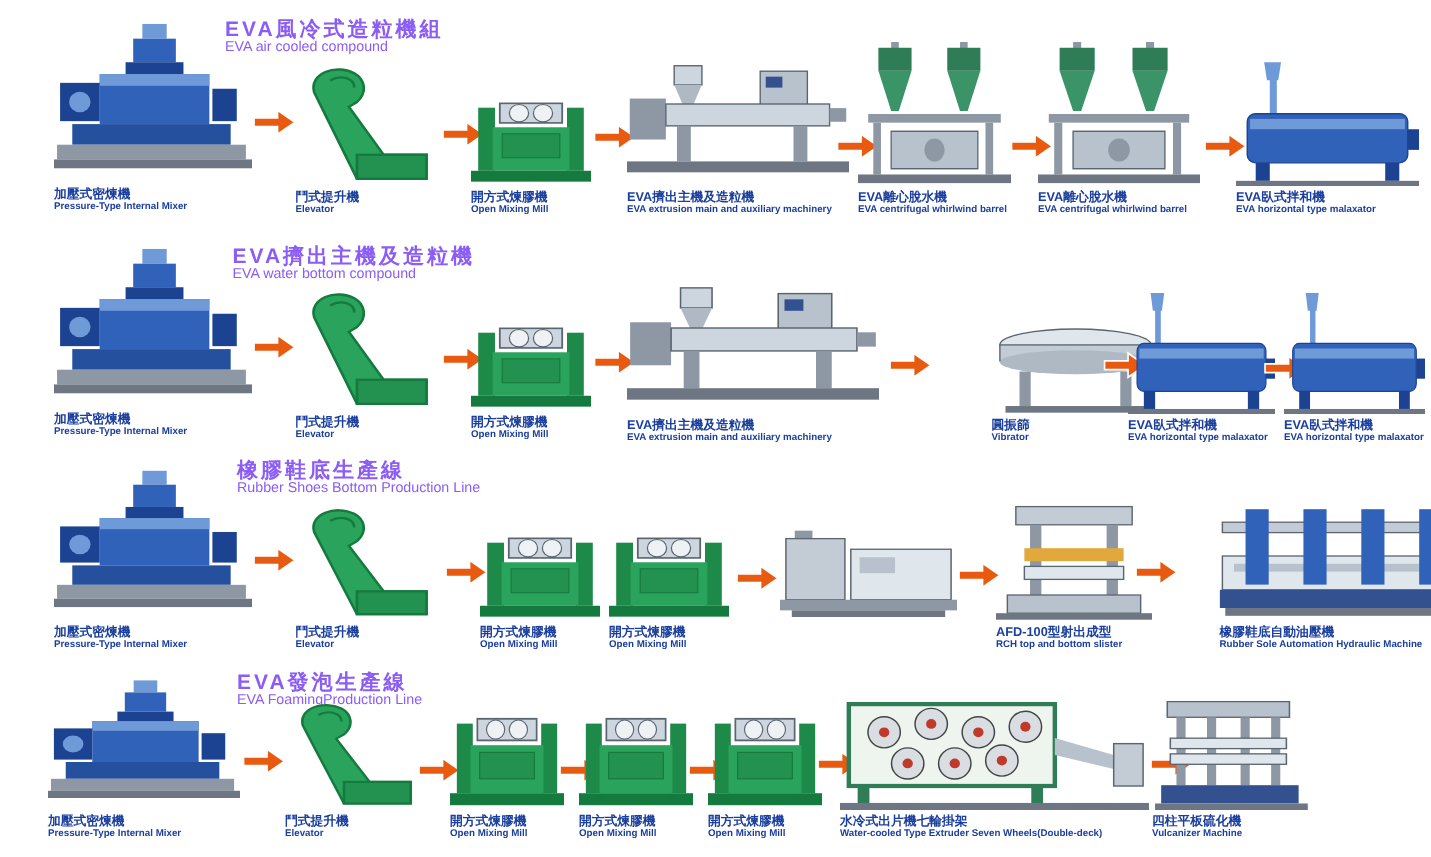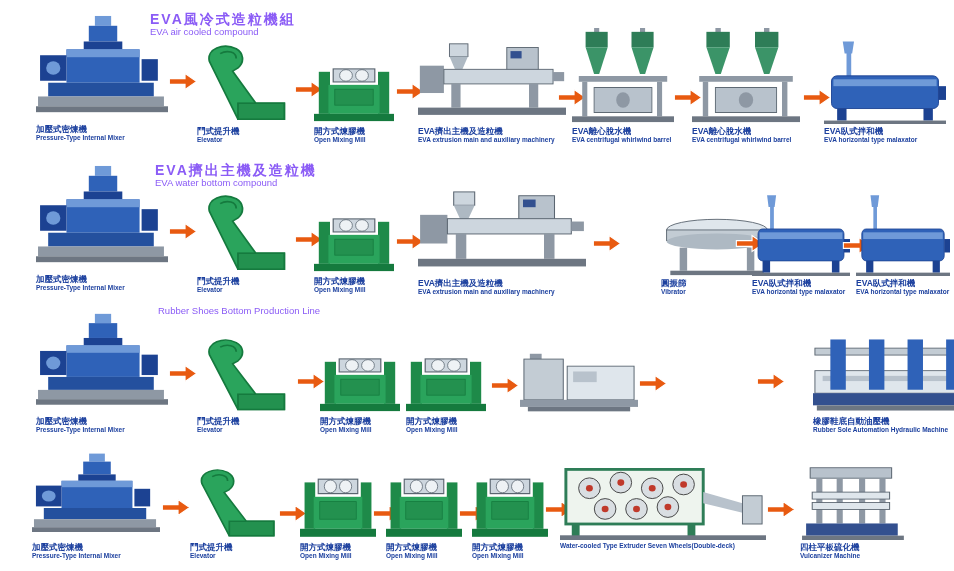--- a/index.html
+++ b/index.html
@@ -343,20 +343,21 @@
     <svg class="icon">
         <use href="#sym-hmixer"></use>
       </svg>
     <figcaption>
       <span class="zh">EVA臥式拌和機</span>
       <span class="en">EVA horizontal type malaxator</span>
     </figcaption>
   </figure>
 
   <h2 class="line-title" style="left:158px;top:306px">
+    <span class="zh">橡膠鞋底生產線</span>
     <span class="en">Rubber Shoes Bottom Production Line</span>
   </h2>
 
   <figure class="machine" style="left:36px;top:312px;width:132px;height:102px">
     <svg class="icon">
         <use href="#sym-mixer"></use>
       </svg>
     <figcaption>
       <span class="zh">加壓式密煉機</span>
       <span class="en">Pressure-Type Internal Mixer</span>
@@ -404,34 +405,47 @@
 
   <figure class="machine" style="left:520px;top:352px;width:118px;height:62px">
     <svg class="icon">
         <use href="#sym-grinder"></use>
       </svg>
   </figure>
   <svg class="arrow" style="left:638px;top:374px">
       <use href="#sym-arrow"></use>
     </svg>
 
+  <figure class="machine" style="left:664px;top:336px;width:104px;height:78px">
+    <svg class="icon">
+        <use href="#sym-injection"></use>
+      </svg>
+    <figcaption>
+      <span class="zh">AFD-100型射出成型</span>
+      <span class="en">RCH top and bottom slister</span>
+    </figcaption>
+  </figure>
   <svg class="arrow" style="left:756px;top:372px">
       <use href="#sym-arrow"></use>
     </svg>
 
   <figure class="machine" style="left:813px;top:336px;width:164px;height:78px">
     <svg class="icon">
         <use href="#sym-pressline"></use>
       </svg>
     <figcaption>
       <span class="zh">橡膠鞋底自動油壓機</span>
       <span class="en">Rubber Sole Automation Hydraulic Machine</span>
     </figcaption>
   </figure>
 
+  <h2 class="line-title" style="left:158px;top:447px">
+    <span class="zh">EVA發泡生產線</span>
+    <span class="en">EVA FoamingProduction Line</span>
+  </h2>
 
   <figure class="machine" style="left:32px;top:452px;width:128px;height:88px">
     <svg class="icon">
         <use href="#sym-mixer"></use>
       </svg>
     <figcaption>
       <span class="zh">加壓式密煉機</span>
       <span class="en">Pressure-Type Internal Mixer</span>
     </figcaption>
   </figure>
@@ -489,28 +503,29 @@
   </figure>
   <svg class="arrow" style="left:544px;top:500px">
       <use href="#sym-arrow"></use>
     </svg>
 
   <figure class="machine" style="left:560px;top:460px;width:206px;height:80px">
     <svg class="icon">
         <use href="#sym-sevenwheel"></use>
       </svg>
     <figcaption>
+      <span class="zh">水冷式出片機七輪掛架</span>
       <span class="en">Water-cooled Type Extruder Seven Wheels(Double-deck)</span>
     </figcaption>
   </figure>
   <svg class="arrow" style="left:766px;top:500px">
       <use href="#sym-arrow"></use>
     </svg>
 
-  <figure class="machine" style="left:800px;top:466px;width:112px;height:74px">
+  <figure class="machine" style="left:768px;top:466px;width:112px;height:74px">
     <svg class="icon">
         <use href="#sym-vulcanizer"></use>
       </svg>
     <figcaption>
       <span class="zh">四柱平板硫化機</span>
       <span class="en">Vulcanizer Machine</span>
     </figcaption>
   </figure>
 
 </div>

